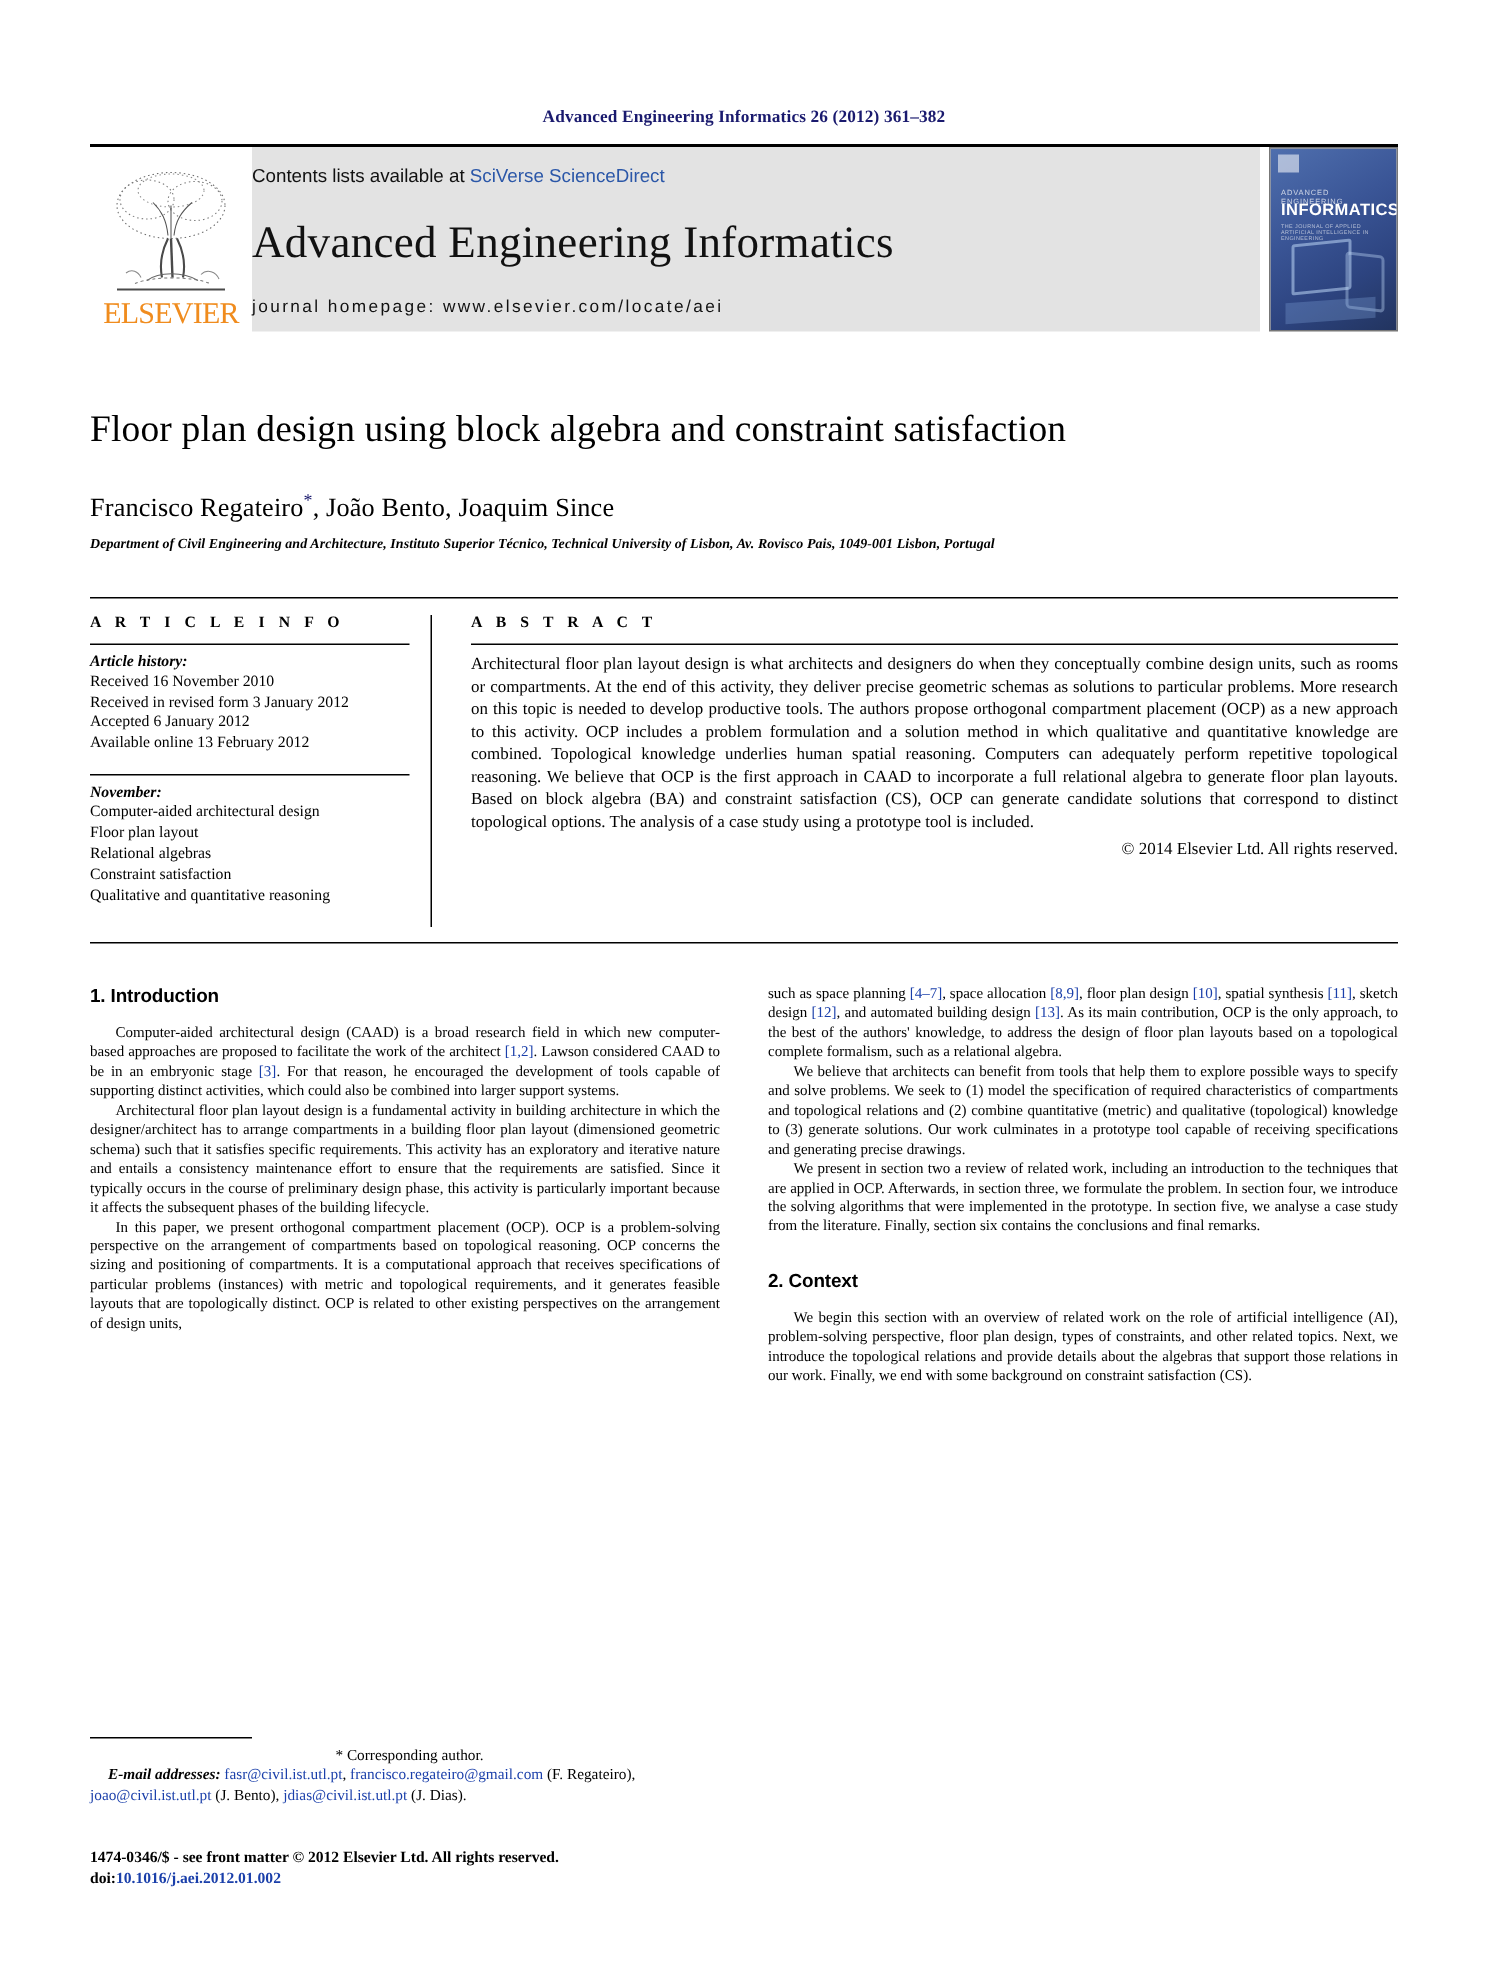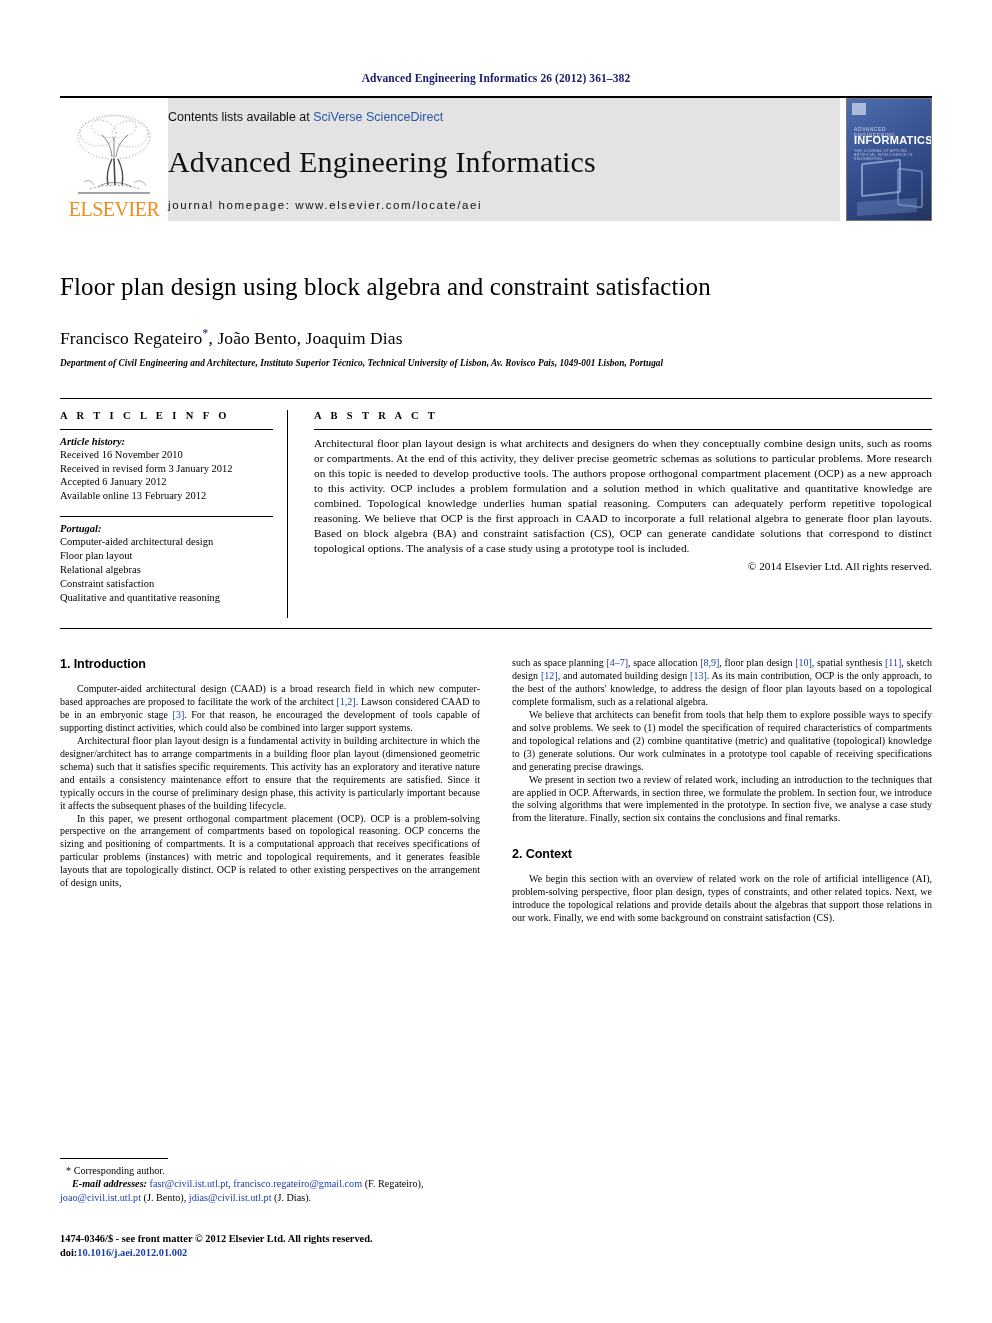--- a/index.html
+++ b/index.html
@@ -273,21 +273,21 @@
   .footnote .fn-rule {
     border-top: 1px solid #000;
     width: 108px;
     margin-bottom: 5px;
   }
   .fn-line {
     font-size: 10.2px;
     line-height: 1.3;
     margin: 0;
   }
-  .fn-line.corr { text-indent: 6px; }
+  .fn-line.corr { text-indent: 6px; text-align: center; }
   .fn-line.email { text-indent: 12px; }
   .fn-em { font-style: italic; font-weight: bold; }
   .lnk { color: #1a3faa; }
 
   .issn-block {
     position: absolute;
     left: 60px;
     top: 1232px;
     width: 440px;
     font-size: 10.4px;
@@ -342,38 +342,38 @@
       <div class="cov-title">INFORMATICS</div>
       <div class="cov-sub">THE JOURNAL OF APPLIED ARTIFICIAL INTELLIGENCE IN ENGINEERING</div>
       <div class="cov-art1"></div>
       <div class="cov-art2"></div>
       <div class="cov-art3"></div>
     </div>
   </div>
 
   <div class="title-block">
     <h1 class="article-title">Floor plan design using block algebra and constraint satisfaction</h1>
-    <div class="authors"><span>Francisco Regateiro</span><sup>*</sup><span>, João Bento, Joaquim Dias</span></div>
+    <div class="authors"><span>Francisco Regateiro</span><sup>*</sup><span>, João Bento, Joaquim Since</span></div>
     <div class="affiliation">Department of Civil Engineering and Architecture, Instituto Superior Técnico, Technical University of Lisbon, Av. Rovisco Pais, 1049-001 Lisbon, Portugal</div>
   </div>
 
   <div class="info-abstract">
 
     <div class="col-info">
       <div class="sec-head">A R T I C L E   I N F O</div>
       <div class="rule-thin"></div>
       <div class="info-sub">Article history:</div>
       <ul class="info-list">
         <li>Received 16 November 2010</li>
         <li>Received in revised form 3 January 2012</li>
         <li>Accepted 6 January 2012</li>
         <li>Available online 13 February 2012</li>
       </ul>
       <div class="rule-thin"></div>
-      <div class="info-sub">Portugal:</div>
+      <div class="info-sub">November:</div>
       <ul class="info-list">
         <li>Computer-aided architectural design</li>
         <li>Floor plan layout</li>
         <li>Relational algebras</li>
         <li>Constraint satisfaction</li>
         <li>Qualitative and quantitative reasoning</li>
       </ul>
     </div>
 
     <div class="col-abstract">

